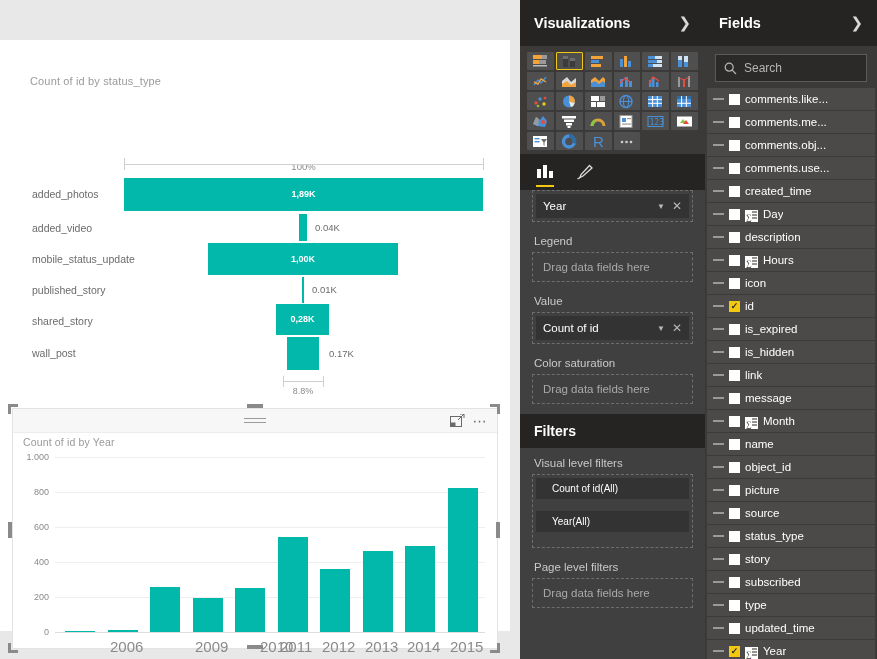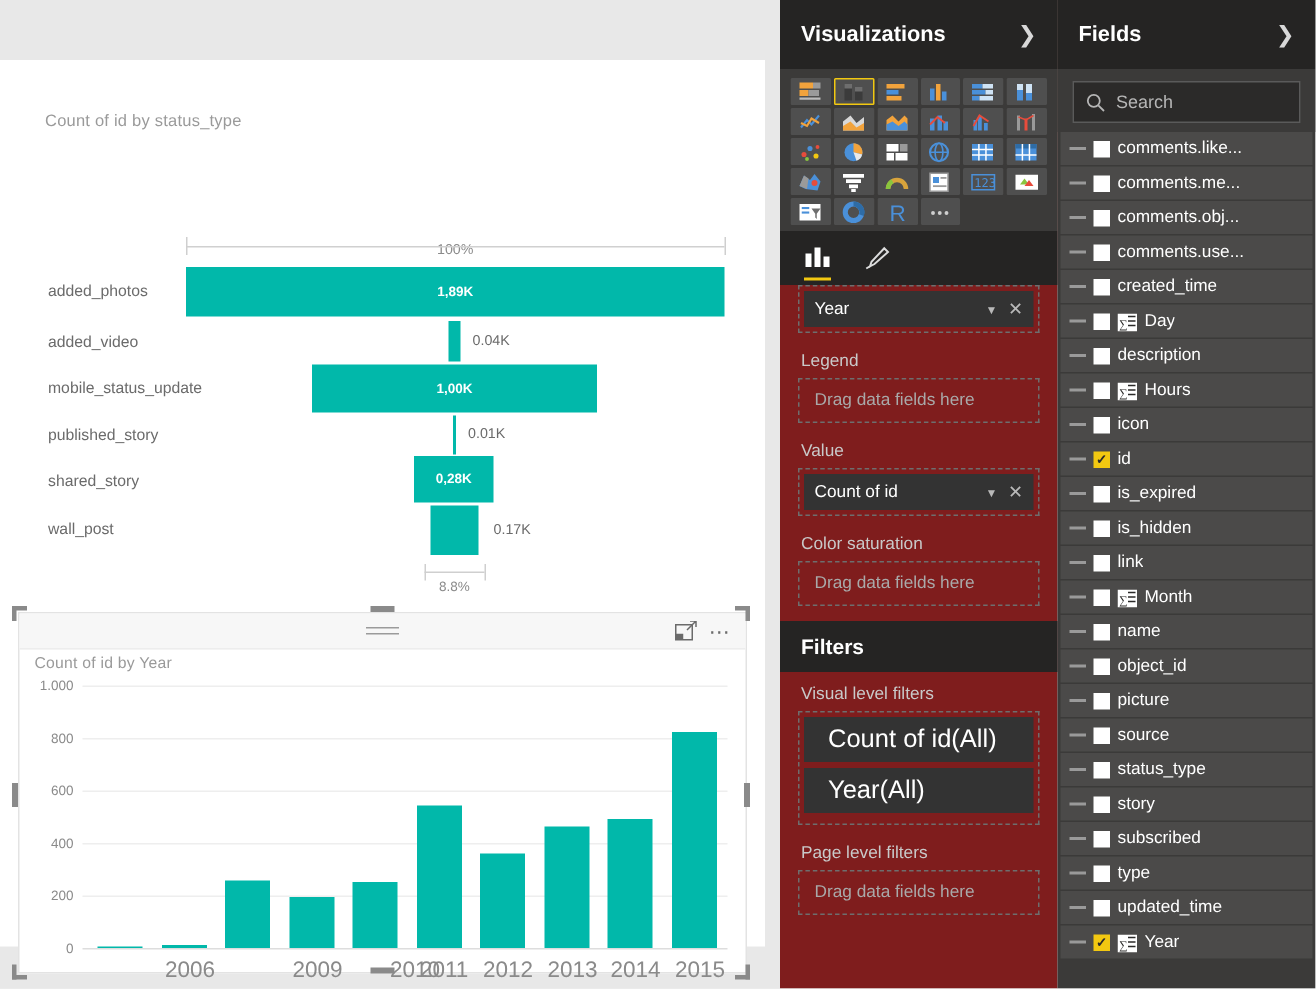--- a/index.html
+++ b/index.html
@@ -119,21 +119,21 @@
   }
 
   
   .sel-h { position: absolute; background: #8a8a8a; }
   .sel-corner { position: absolute; width: 10px; height: 10px; }
   .sel-corner b { position: absolute; background: #8a8a8a; display: block; }
 
   
   #viz-pane {
     position: absolute; left: 520px; top: 0; width: 185px; height: 659px;
-    background: #7f1d1d;
+    background: #404040;
   }
   .pane-header {
     height: 46px; background: #252423; color: #ffffff;
     display: flex; align-items: center; padding: 0 14px;
   }
   .pane-header .ttl { font-size: 14.5px; font-weight: bold; flex: 1; }
   .chev { color: #d8d8d8; font-size: 15px; }
 
   #viz-icon-grid {
     padding: 6px 7px 4px 7px; display: grid;
@@ -171,22 +171,22 @@
   .well-chip .caret { color: #b9b9b9; font-size: 8px; margin-right: 7px; }
   .well-chip .x { color: #b9b9b9; font-size: 12px; }
   .well-empty { color: #a9a9a9; font-size: 11.5px; padding: 5px 7px; }
 
   #filters-header {
     height: 34px; background: #252423; color: #fff; font-size: 14px;
     font-weight: bold; display: flex; align-items: center; padding-left: 14px;
     margin-top: 10px;
   }
   .filter-chip {
-    background: #333333; color: #ffffff; font-size: 17px;
-    padding: 5px 16px; margin-bottom: 4px;
+    background: #333333; color: #ffffff; font-size: 10px;
+    padding: 5px 16px; margin-bottom: 12px;
   }
 
   
   #fields-pane {
     position: absolute; left: 705px; top: 0; width: 172px; height: 659px;
     background: #3b3a39;
   }
   #search-wrap { padding: 8px 10px 6px 10px; background: #3b3a39; }
   #search-box {
     background: #2b2a29; border: 1px solid #5a5a5a; height: 28px;
@@ -714,20 +714,25 @@
           <span class="fname">is_hidden</span>
         </div>
         <div class="field-row">
           <span class="grip"></span>
           <span class="fcheck"></span>
           <span class="fname">link</span>
         </div>
         <div class="field-row">
           <span class="grip"></span>
           <span class="fcheck"></span>
+          <span class="fname">message</span>
+        </div>
+        <div class="field-row">
+          <span class="grip"></span>
+          <span class="fcheck"></span>
           <span class="sigma"><svg width="13" height="12">
               <rect x="0" y="0" width="13" height="12" fill="#ffffff"></rect>
               <text x="1" y="9.5" font-size="8" fill="#2b2a29" font-family="serif">∑</text>
               <line x1="7" y1="2" x2="12" y2="2" stroke="#2b2a29" stroke-width="1"></line>
               <line x1="7" y1="5" x2="12" y2="5" stroke="#2b2a29" stroke-width="1"></line>
               <line x1="7" y1="8" x2="12" y2="8" stroke="#2b2a29" stroke-width="1"></line>
             </svg></span>
           <span class="fname">Month</span>
         </div>
         <div class="field-row">

